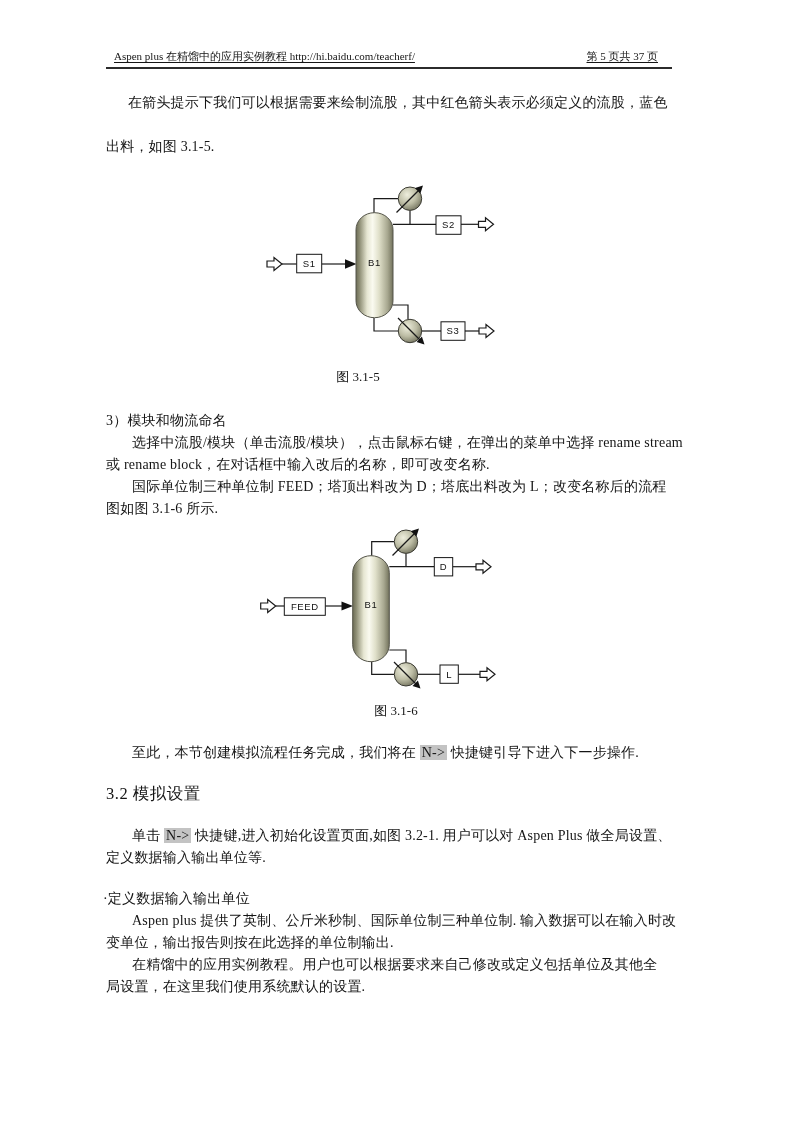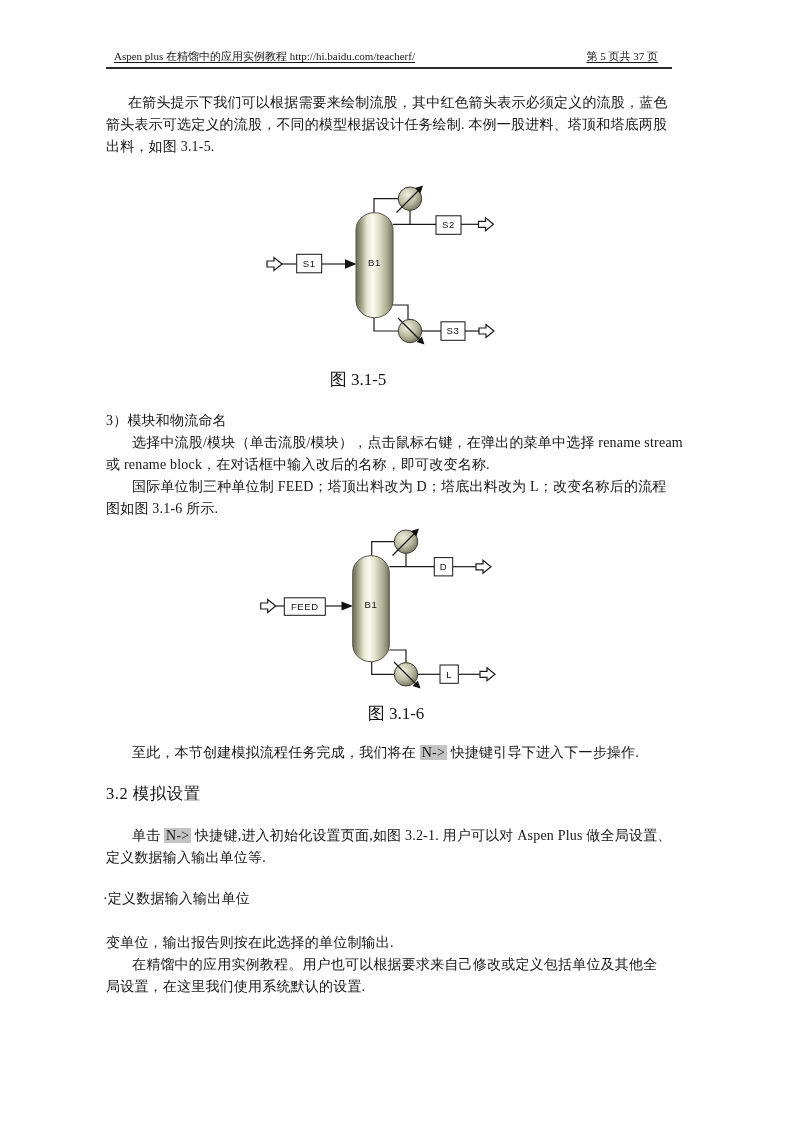--- a/index.html
+++ b/index.html
@@ -12,40 +12,39 @@
   .hdr {
     position:absolute; left:106px; top:49px; width:566px;
     display:flex; justify-content:space-between; align-items:flex-end;
     padding-bottom:3px; border-bottom:2px solid #2b2b2b; font-size:11px;
   }
   .hdr span { text-decoration:underline; text-underline-offset:2px; white-space:nowrap; }
   .hdr-left { padding-left:8px; }
   .hdr-right { padding-right:14px; }
   .tline { position:absolute; white-space:nowrap; font-size:14px; letter-spacing:0.2px; }
   .h32 { font-size:16.5px; letter-spacing:0.5px; }
-  .cap { position:absolute; transform:translateX(-50%); font-size:17px; white-space:nowrap; }
+  .cap { position:absolute; transform:translateX(-50%); font-size:13px; white-space:nowrap; }
   .fig { position:absolute; }
   .hl { padding:0 2px; }
   text.lbl {
     font-family:"Liberation Sans","DejaVu Sans",sans-serif;
     font-size:9.5px; letter-spacing:0.6px; fill:#111;
   }
 </style>
 </head>
 <body>
 
 <div class="page">
 
   <div class="hdr">
     <span class="hdr-left">Aspen plus 在精馏中的应用实例教程 http://hi.baidu.com/teacherf/</span>
     <span class="hdr-right">第 5 页共 37 页</span>
   </div>
 
   <div class="tline" style="left:128px; top:94px">在箭头提示下我们可以根据需要来绘制流股，其中红色箭头表示必须定义的流股，蓝色</div>
-  <div class="tline" style="left:106px; top:116px">箭头表示可选定义的流股，不同的模型根据设计任务绘制. 本例一股进料、塔顶和塔底两股</div>
   <div class="tline" style="left:106px; top:138px">出料，如图 3.1-5.</div>
 
   <svg class="fig" style="left:240px; top:170px" width="280" height="186" viewBox="0 0 280 186">
     <defs>
       <linearGradient id="colGrad" x1="0" y1="0" x2="1" y2="0">
         <stop offset="0" stop-color="#6b6b54"></stop>
         <stop offset="0.10" stop-color="#8f8f76"></stop>
         <stop offset="0.30" stop-color="#e6e6d2"></stop>
         <stop offset="0.45" stop-color="#fafaf0"></stop>
         <stop offset="0.62" stop-color="#e0e0ca"></stop>
@@ -136,17 +135,18 @@
   <div class="cap" style="left:396px; top:702px">图 3.1-6</div>
 
   <div class="tline" style="left:132px; top:744px"><span>至此，本节创建模拟流程任务完成，我们将在 </span><span class="hl" style="background: rgb(195, 195, 195);">N-&gt;</span><span> 快捷键引导下进入下一步操作.</span></div>
 
   <div class="tline h32" style="left:106px; top:783px">3.2 模拟设置</div>
 
   <div class="tline" style="left:132px; top:827px"><span>单击 </span><span class="hl" style="background: rgb(195, 195, 195);">N-&gt;</span><span> 快捷键,进入初始化设置页面,如图 3.2-1. 用户可以对 Aspen Plus 做全局设置、</span></div>
   <div class="tline" style="left:106px; top:849px">定义数据输入输出单位等.</div>
 
   <div class="tline" style="left:103px; top:890px">·定义数据输入输出单位</div>
+  <div class="tline" style="left:132px; top:912px">Aspen plus 提供了英制、公斤米秒制、国际单位制三种单位制. 输入数据可以在输入时改</div>
   <div class="tline" style="left:106px; top:934px">变单位，输出报告则按在此选择的单位制输出.</div>
   <div class="tline" style="left:132px; top:956px">在精馏中的应用实例教程。用户也可以根据要求来自己修改或定义包括单位及其他全</div>
   <div class="tline" style="left:106px; top:978px">局设置，在这里我们使用系统默认的设置.</div>
 
 </div>
 
 </body></html>

